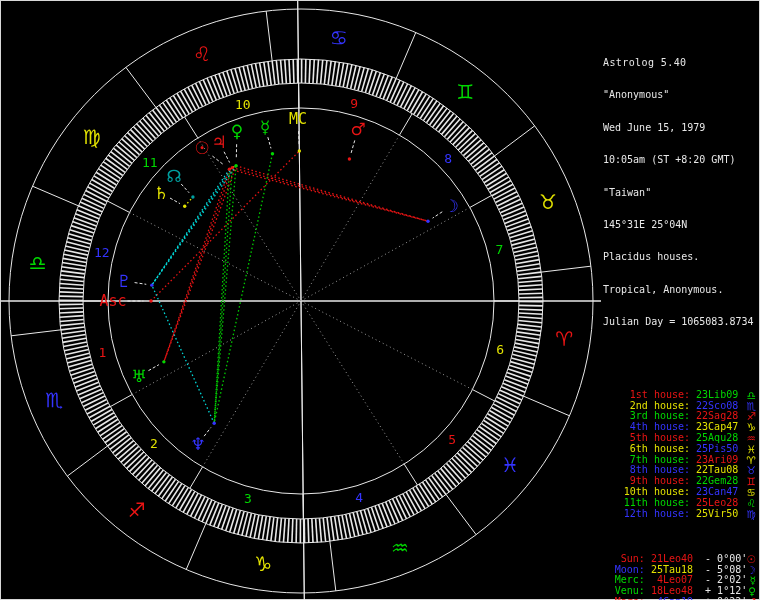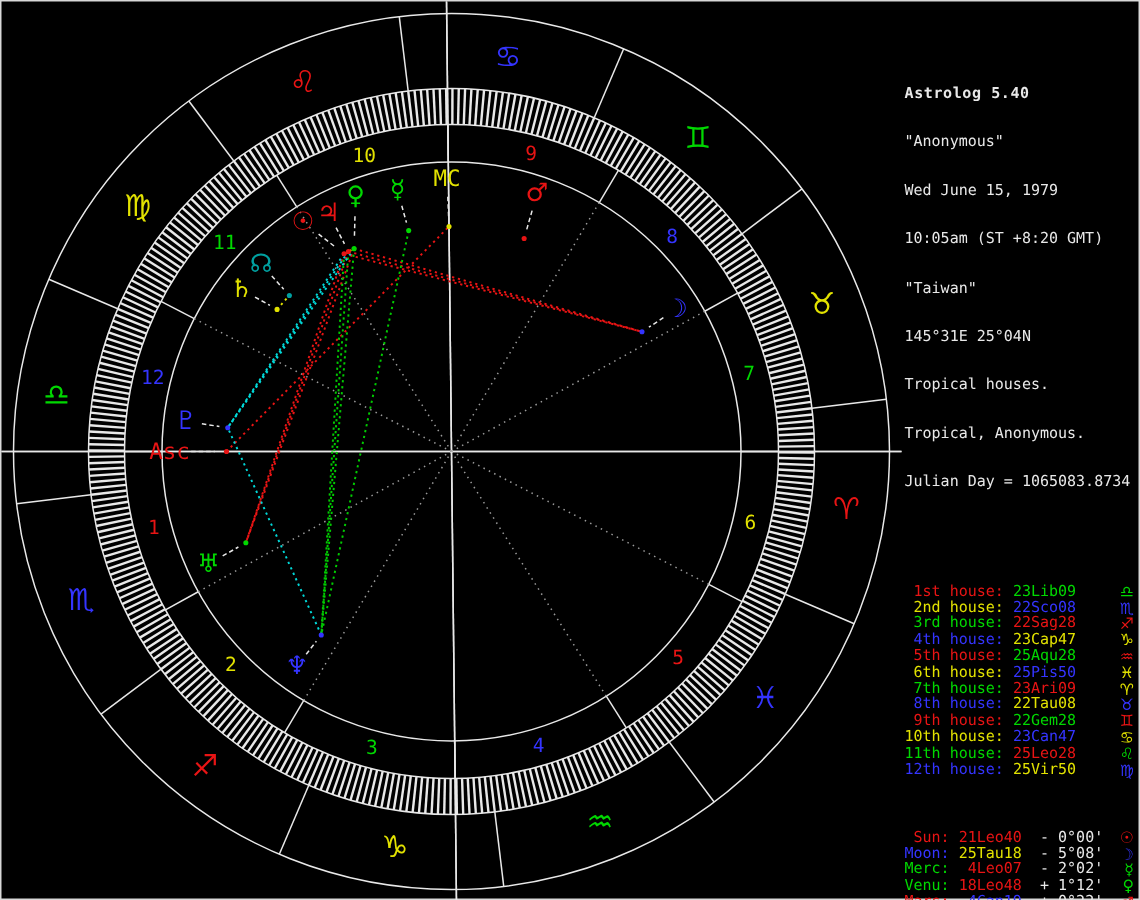--- a/index.html
+++ b/index.html
@@ -4,24 +4,24 @@
 <style>
   html,body{margin:0;padding:0;background:#000;}
   body{width:760px;height:600px;position:relative;overflow:hidden;
        font-family:"DejaVu Sans Mono","Liberation Mono",monospace;}
   #screen{position:absolute;left:0;top:0;width:758px;height:598px;
           border:1px solid #d8d8d8;background:#000;}
   #wheel-svg{position:absolute;left:0;top:0;}
   #panel{position:absolute;left:602px;top:3px;width:156px;color:#e8e8e8;
          font-size:10px;line-height:10.8px;white-space:pre;}
   #panel .sec{position:relative;}
-  #panel .row{position:relative;height:10.8px;}
+  #panel .row{position:relative;height:10.8px;text-align:center;}
   #panel .row .glyph{position:absolute;right:3px;top:0;
          font-family:"DejaVu Sans",sans-serif;font-size:10.5px;line-height:10.8px;}
-  #header-block .line:first-child{font-weight:bold;letter-spacing:.4px;}
+  #header-block .line:first-child{font-weight:normal;letter-spacing:.4px;}
   #houses-block{margin-top:8px;}
   #planets-block{margin-top:2px;}
   .wheel-sign-glyph{font-family:"DejaVu Sans",sans-serif;font-size:20px;}
   .wheel-planet-glyph{font-family:"DejaVu Sans",sans-serif;font-size:17px;}
   .wheel-house-num{font-family:"DejaVu Sans Mono","Liberation Mono",monospace;font-size:13px;}
   .wheel-angle-label{font-family:"DejaVu Sans Mono","Liberation Mono",monospace;font-size:15px;}
 </style>
 </head>
 <body>
 
@@ -514,21 +514,21 @@
 
   <div id="panel">
 
     <div id="header-block" class="sec">
       <div class="line">Astrolog 5.40</div>
       <div class="line">"Anonymous"</div>
       <div class="line">Wed June 15, 1979</div>
       <div class="line">10:05am (ST +8:20 GMT)</div>
       <div class="line">"Taiwan"</div>
       <div class="line">145°31E 25°04N</div>
-      <div class="line">Tropical houses.</div>
+      <div class="line">Placidus houses.</div>
       <div class="line">Tropical, Anonymous.</div>
       <div class="line">Julian Day = 1065083.8734</div>
     </div>
 
     <div id="houses-block" class="sec"><div class="row"><span style="color: rgb(232, 20, 20);"> 1st house: </span><span style="color: rgb(0, 216, 0);">23Lib09</span><span class="glyph" style="color: rgb(0, 216, 0);">♎</span></div><div class="row"><span style="color: rgb(226, 226, 0);"> 2nd house: </span><span style="color: rgb(52, 52, 255);">22Sco08</span><span class="glyph" style="color: rgb(52, 52, 255);">♏</span></div><div class="row"><span style="color: rgb(0, 216, 0);"> 3rd house: </span><span style="color: rgb(232, 20, 20);">22Sag28</span><span class="glyph" style="color: rgb(232, 20, 20);">♐</span></div><div class="row"><span style="color: rgb(52, 52, 255);"> 4th house: </span><span style="color: rgb(226, 226, 0);">23Cap47</span><span class="glyph" style="color: rgb(226, 226, 0);">♑</span></div><div class="row"><span style="color: rgb(232, 20, 20);"> 5th house: </span><span style="color: rgb(0, 216, 0);">25Aqu28</span><span class="glyph" style="color: rgb(232, 20, 20);">♒</span></div><div class="row"><span style="color: rgb(226, 226, 0);"> 6th house: </span><span style="color: rgb(52, 52, 255);">25Pis50</span><span class="glyph" style="color: rgb(226, 226, 0);">♓</span></div><div class="row"><span style="color: rgb(0, 216, 0);"> 7th house: </span><span style="color: rgb(232, 20, 20);">23Ari09</span><span class="glyph" style="color: rgb(226, 226, 0);">♈</span></div><div class="row"><span style="color: rgb(52, 52, 255);"> 8th house: </span><span style="color: rgb(226, 226, 0);">22Tau08</span><span class="glyph" style="color: rgb(52, 52, 255);">♉</span></div><div class="row"><span style="color: rgb(232, 20, 20);"> 9th house: </span><span style="color: rgb(0, 216, 0);">22Gem28</span><span class="glyph" style="color: rgb(232, 20, 20);">♊</span></div><div class="row"><span style="color: rgb(226, 226, 0);">10th house: </span><span style="color: rgb(52, 52, 255);">23Can47</span><span class="glyph" style="color: rgb(226, 226, 0);">♋</span></div><div class="row"><span style="color: rgb(0, 216, 0);">11th house: </span><span style="color: rgb(232, 20, 20);">25Leo28</span><span class="glyph" style="color: rgb(0, 216, 0);">♌</span></div><div class="row"><span style="color: rgb(52, 52, 255);">12th house: </span><span style="color: rgb(226, 226, 0);">25Vir50</span><span class="glyph" style="color: rgb(52, 52, 255);">♍</span></div></div>
 
     <div id="planets-block" class="sec"><div class="row"><span style="color: rgb(232, 20, 20);"> Sun: </span><span style="color: rgb(232, 20, 20);">21Leo40</span><span style="color: rgb(232, 232, 232);"> </span><span style="color: rgb(232, 232, 232);"> - 0°00'</span><span class="glyph" style="color: rgb(232, 20, 20);">☉</span></div><div class="row"><span style="color: rgb(52, 52, 255);">Moon: </span><span style="color: rgb(226, 226, 0);">25Tau18</span><span style="color: rgb(232, 232, 232);"> </span><span style="color: rgb(232, 232, 232);"> - 5°08'</span><span class="glyph" style="color: rgb(52, 52, 255);">☽</span></div><div class="row"><span style="color: rgb(0, 216, 0);">Merc: </span><span style="color: rgb(232, 20, 20);"> 4Leo07</span><span style="color: rgb(232, 232, 232);"> </span><span style="color: rgb(232, 232, 232);"> - 2°02'</span><span class="glyph" style="color: rgb(0, 216, 0);">☿</span></div><div class="row"><span style="color: rgb(0, 216, 0);">Venu: </span><span style="color: rgb(232, 20, 20);">18Leo48</span><span style="color: rgb(232, 232, 232);"> </span><span style="color: rgb(232, 232, 232);"> + 1°12'</span><span class="glyph" style="color: rgb(0, 216, 0);">♀</span></div><div class="row"><span style="color: rgb(232, 20, 20);">Mars: </span><span style="color: rgb(52, 52, 255);"> 4Can19</span><span style="color: rgb(232, 232, 232);"> </span><span style="color: rgb(232, 232, 232);"> + 0°22'</span><span class="glyph" style="color: rgb(232, 20, 20);">♂</span></div></div>
 
     
 

